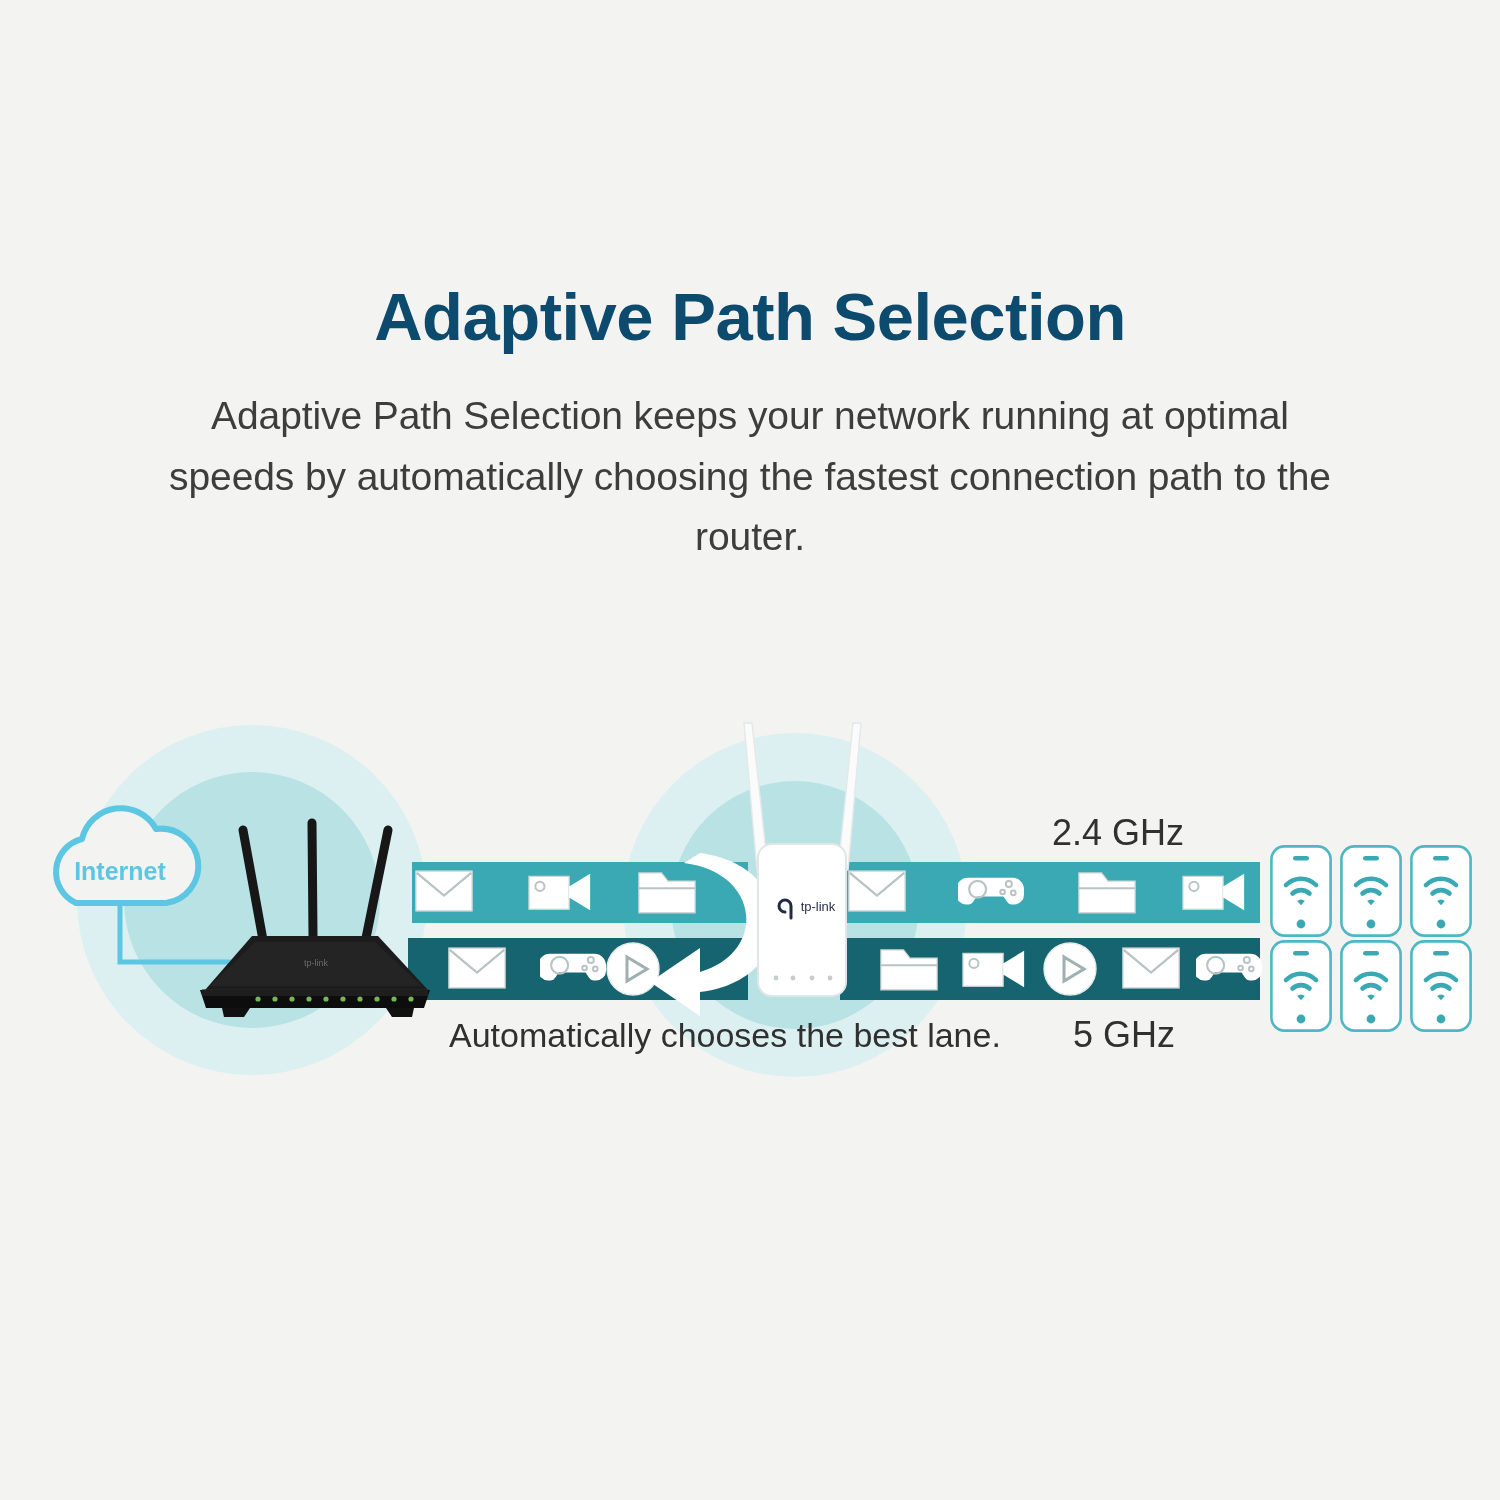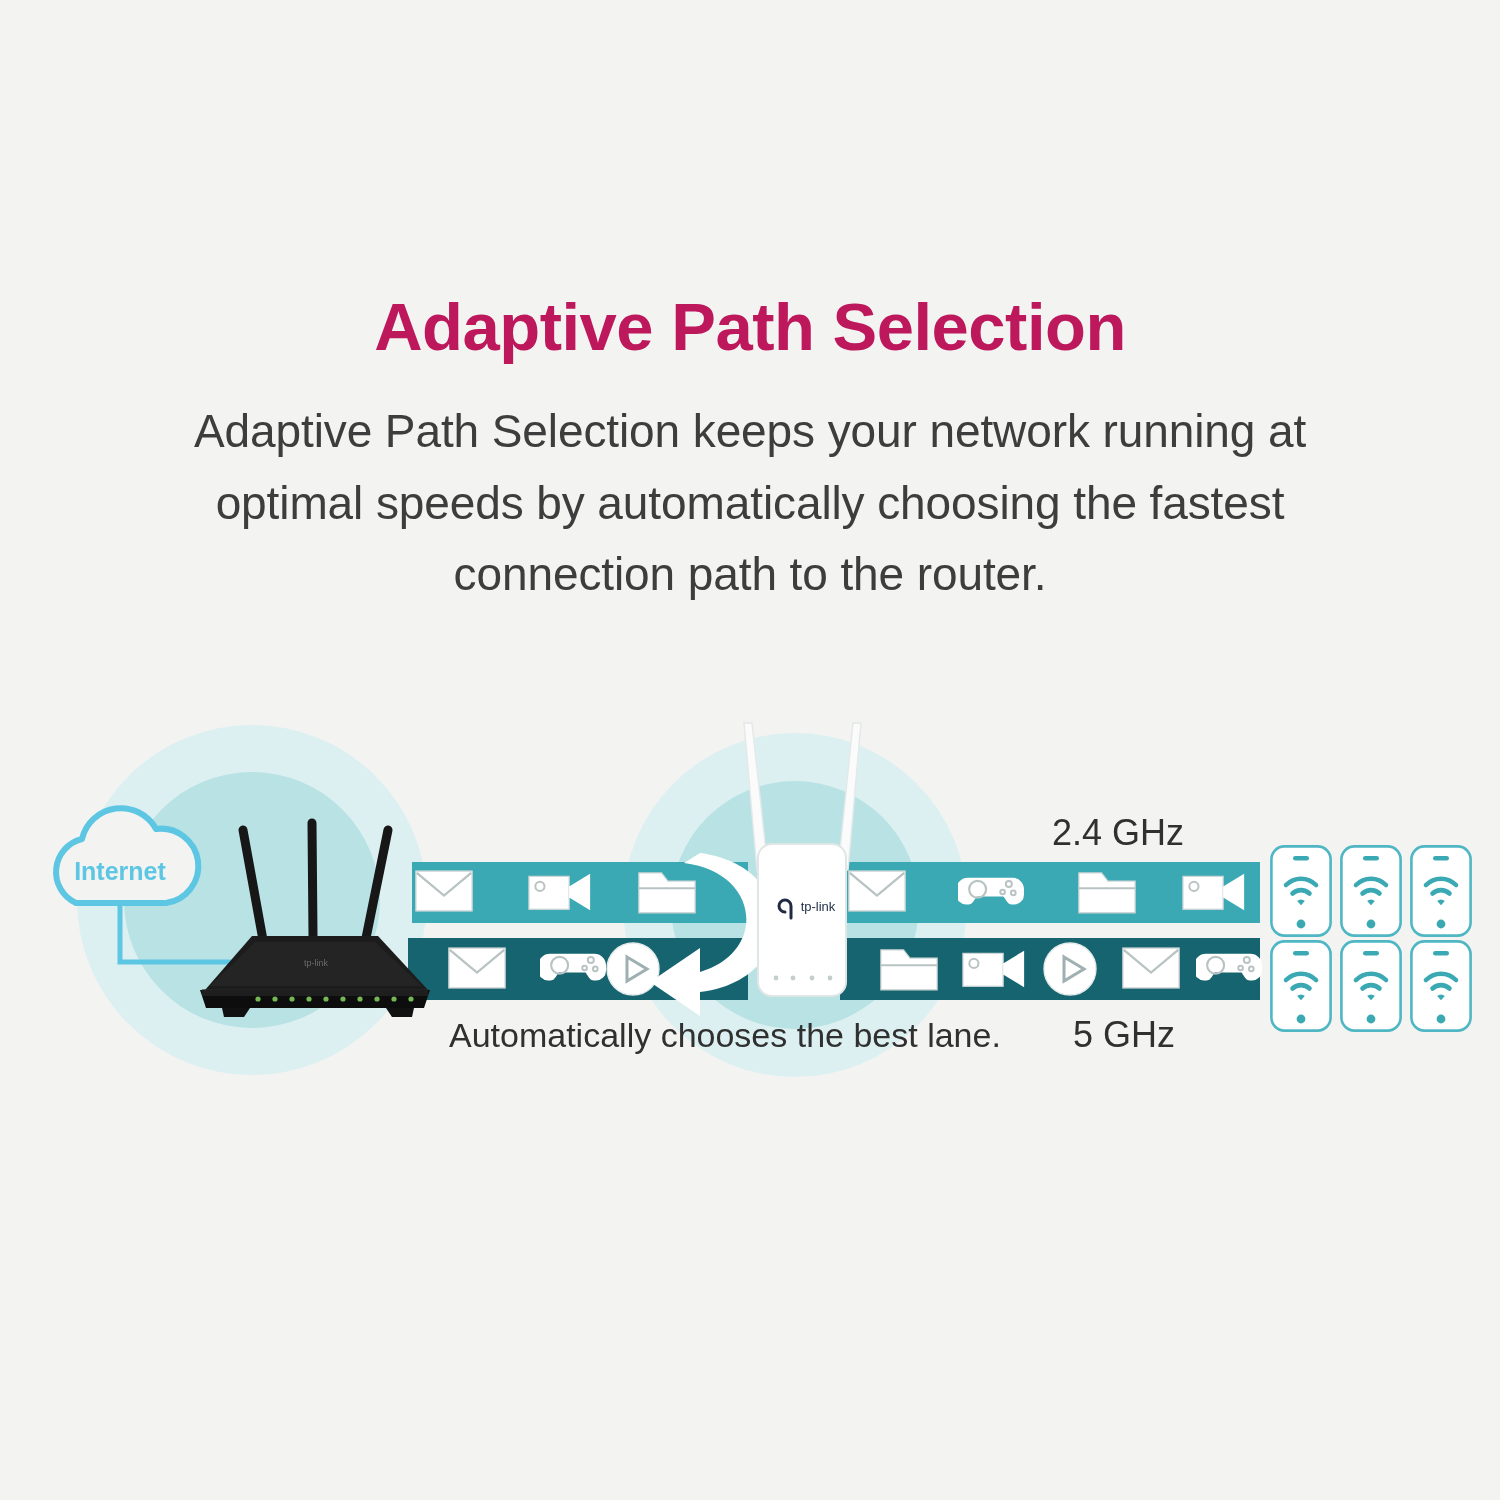--- a/index.html
+++ b/index.html
@@ -13,29 +13,29 @@
   .stage{position:absolute;inset:0;}
 
   
   .headline{
     position:absolute;left:0;right:0;top:282px;
     text-align:center;
   }
   .title{
     font-size:67px;
     font-weight:bold;
-    color:#be185d;
+    color:#0c4a6e;
     letter-spacing:-0.5px;
     line-height:1.05;
-    margin:10px;
+    margin:0;
   }
   .subtitle{
     margin:34px auto 0 auto;
     width:1180px;
-    font-size:46px;
+    font-size:39px;
     font-weight:400;
     color:#3d3d3d;
     line-height:1.55;
     letter-spacing:-0.1px;
   }
 
   
   .diagram{
     position:absolute;
     left:0;top:690px;

